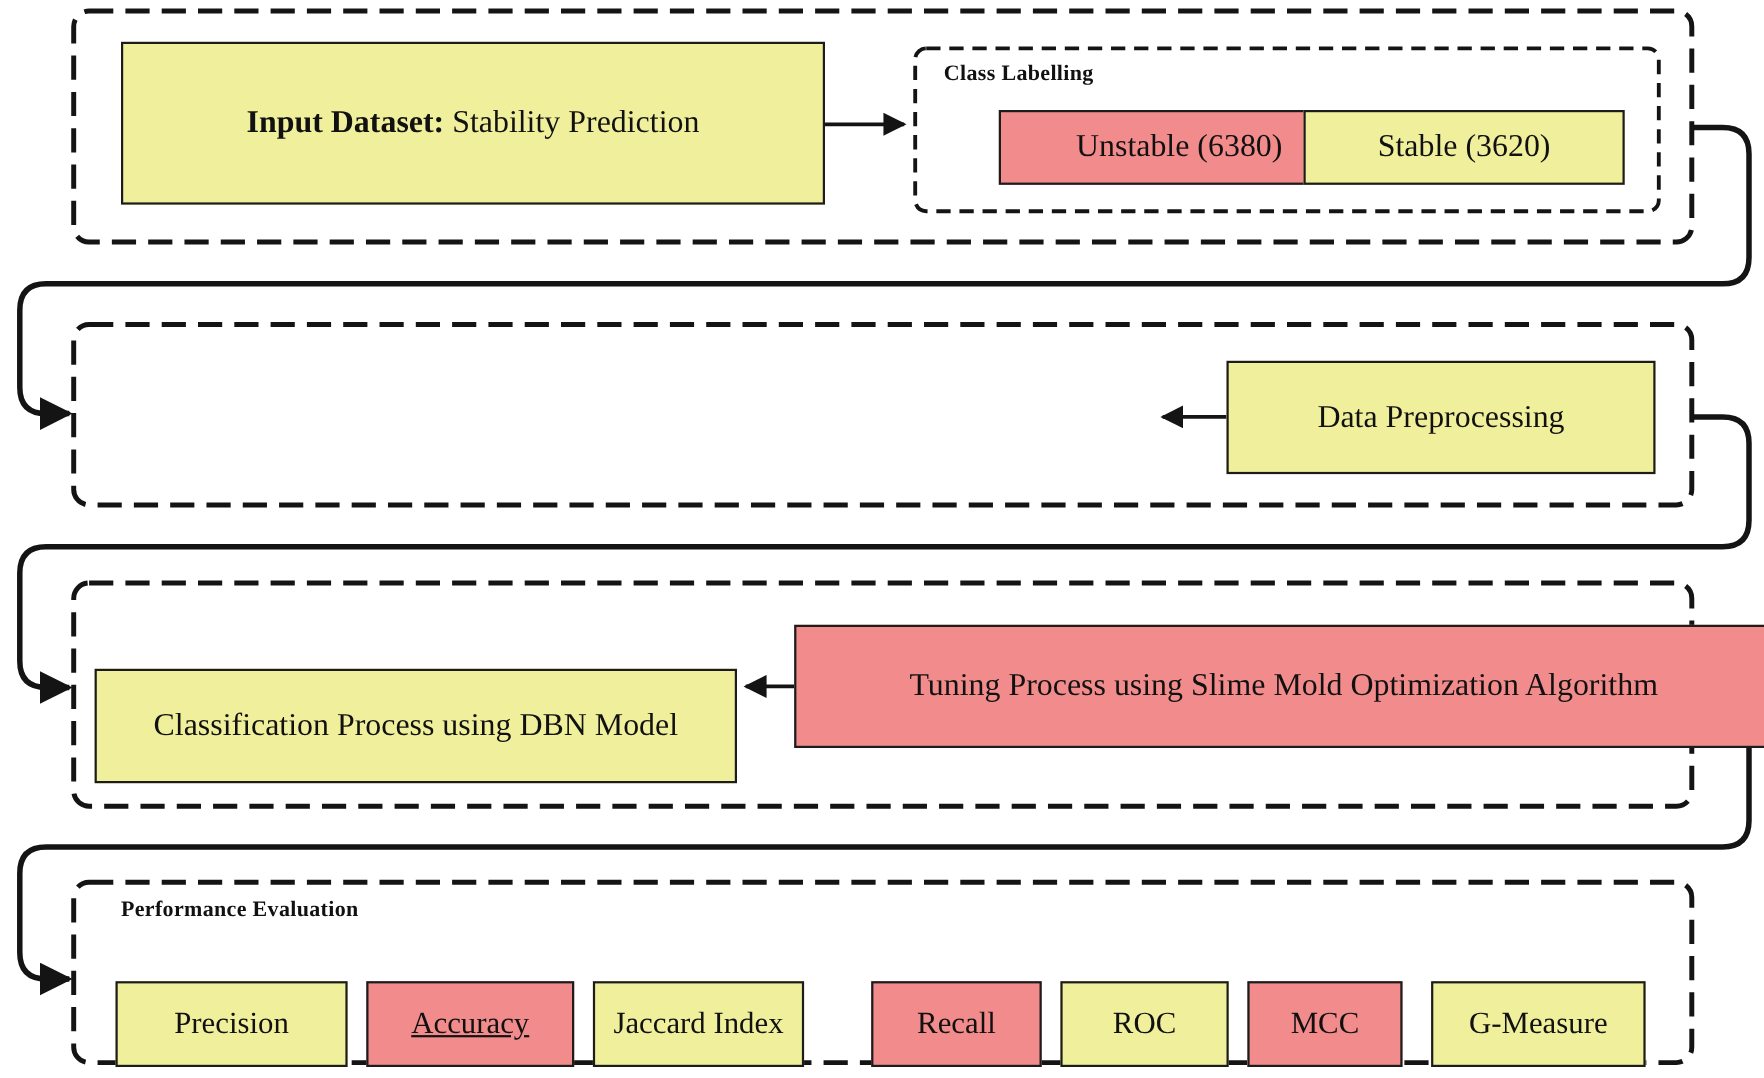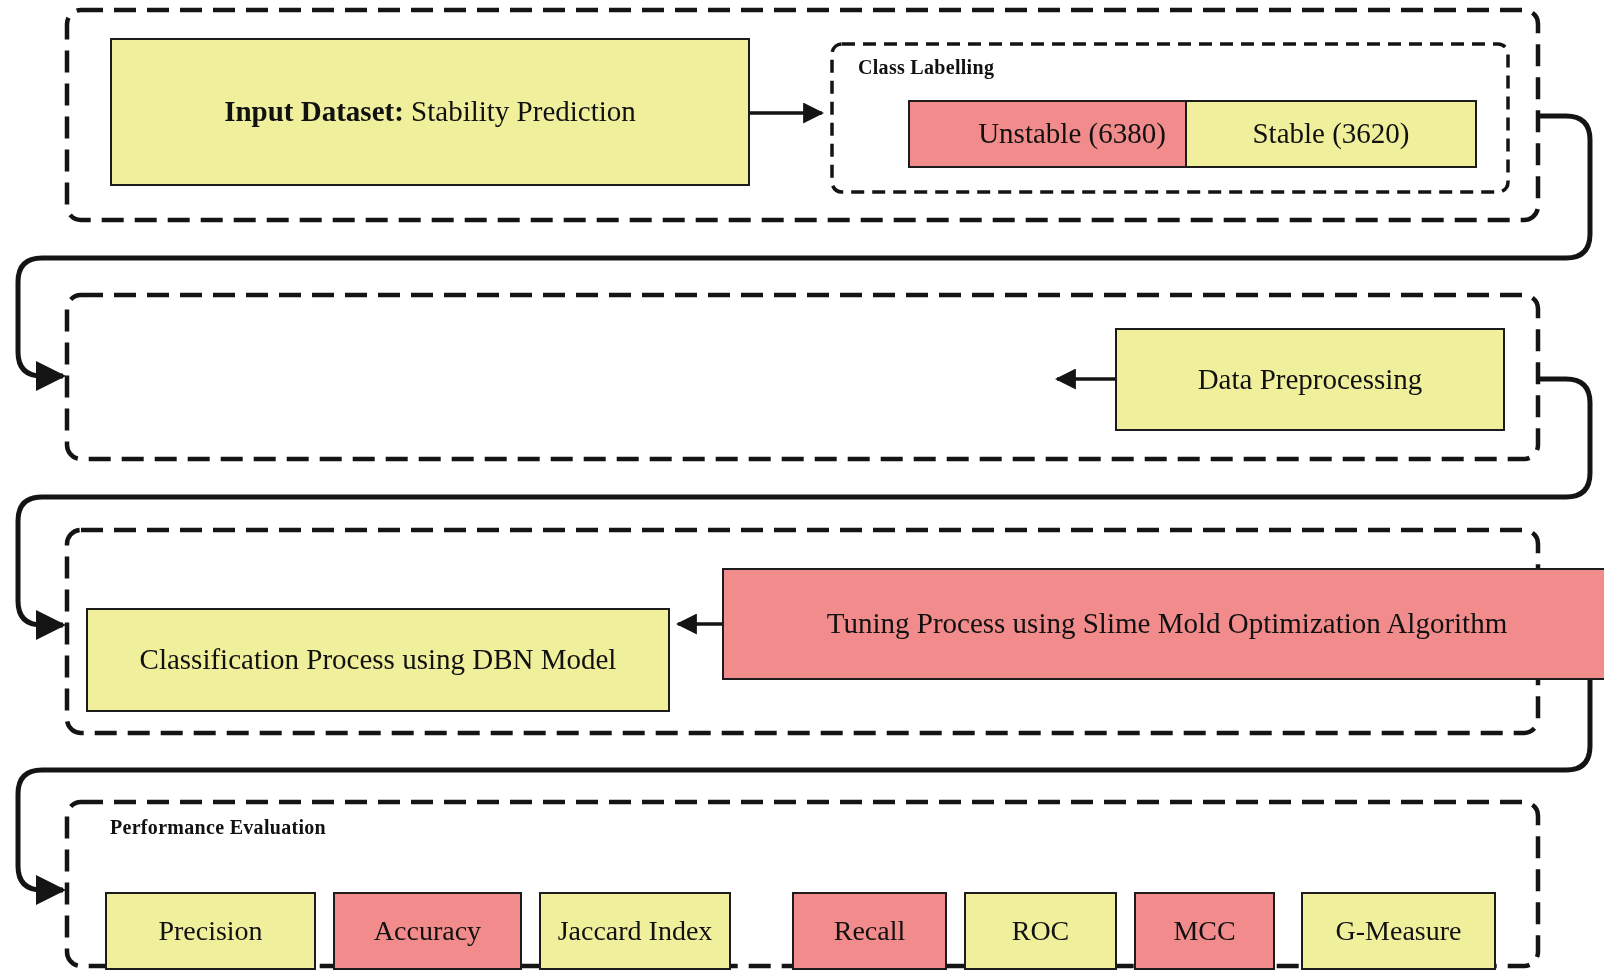--- a/index.html
+++ b/index.html
@@ -26,21 +26,21 @@
   
   #feature-box{left:108px;top:328px;width:941px;height:103px;}
   #preproc-box{left:1115px;top:328px;width:390px;height:103px;}
   
   #classif-box{left:86px;top:568px;width:584px;height:104px;margin-top:40px;}
   #tuning-box{left:722px;top:568px;width:890px;height:112px;}
   
   #pe-title{left:110px;top:816px;}
   .metric{top:868px;height:78px;font-size:28px;margin-top:24px;}
   #m0{left:105px;width:211px;}
-  #m1{left:333px;width:189px;}
+  #m1{left:333px;width:189px;text-decoration:underline;}
   #m2{left:539px;width:192px;}
   #m3{left:792px;width:155px;}
   #m4{left:964px;width:153px;}
   #m5{left:1134px;width:141px;}
   #m6{left:1301px;width:195px;}
 </style>
 </head>
 <body>
 
 <div id="canvas" style="--yellow: #F0F09C; --red: #F28C8C;">

